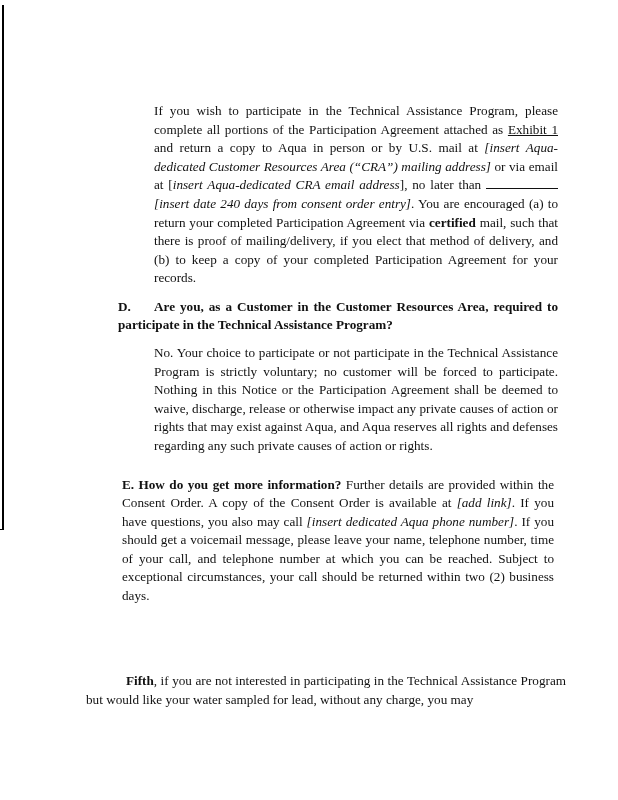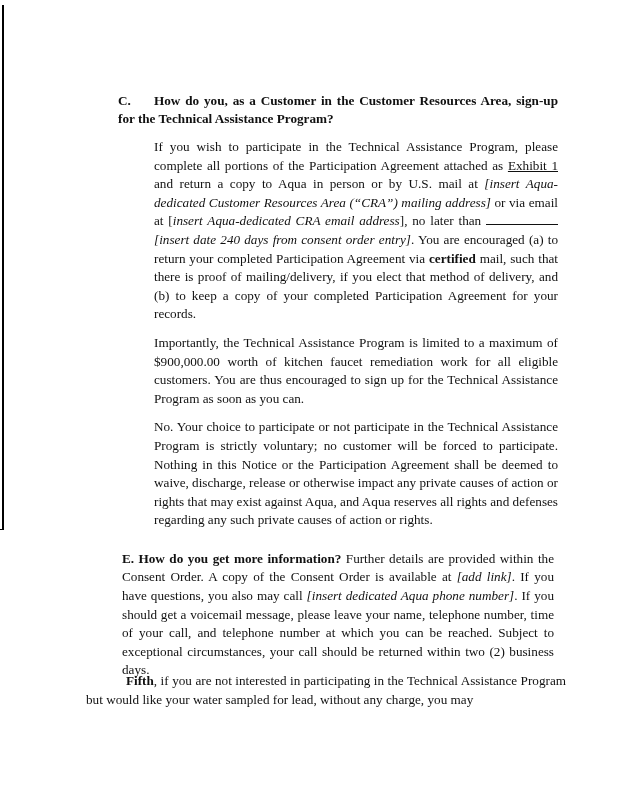--- a/index.html
+++ b/index.html
@@ -42,28 +42,27 @@
 </style>
 </head>
 <body>
 
 <div class="edge-line"></div>
 <div class="edge-tick"></div>
 
 <div class="page">
 
   <section>
-    <p class="heading"><span class="letter">C.</span><span>How do you, as a Customer in the Customer Resources Area, sign-up for the Technical Assistance Program?</span></p>
     <div class="indent-block">
       <p><span>If you wish to participate in the Technical Assistance Program, please complete all portions of the Participation Agreement attached as </span><u>Exhibit 1</u><span> and return a copy to Aqua in person or by U.S. mail at </span><i>[insert Aqua-dedicated Customer Resources Area (“CRA”) mailing address]</i><span> or via email at [</span><i>insert Aqua-dedicated CRA email address</i><span>], no later than </span><span class="blank"></span> <i>[insert date 240 days from consent order entry]</i><span>. You are encouraged (a) to return your completed Participation Agreement via </span><b>certified</b><span> mail, such that there is proof of mailing/delivery, if you elect that method of delivery, and (b) to keep a copy of your completed Participation Agreement for your records.</span></p>
-      <p>Importantly, the Technical Assistance Program is limited to a maximum of $900,000.00 worth of kitchen faucet remediation work for all eligible customers. You are thus encouraged to sign up for the Technical Assistance Program as soon as you can.</p>
     </div>
   </section>
 
   <section class="sec-d">
+    <p class="heading"><span class="letter">D.</span><span>Are you, as a Customer in the Customer Resources Area, required to participate in the Technical Assistance Program?</span></p>
     <div class="indent-block">
       <p>No. Your choice to participate or not participate in the Technical Assistance Program is strictly voluntary; no customer will be forced to participate. Nothing in this Notice or the Participation Agreement shall be deemed to waive, discharge, release or otherwise impact any private causes of action or rights that may exist against Aqua, and Aqua reserves all rights and defenses regarding any such private causes of action or rights.</p>
     </div>
   </section>
 
   <section class="sec-e">
     <p class="para"><b>E.  How do you get more information?</b><span> Further details are provided within the Consent Order. A copy of the Consent Order is available at </span><i>[add link]</i><span>.  If you have questions, you also may call </span><i>[insert dedicated Aqua phone number]</i><span>. If you should get a voicemail message, please leave your name, telephone number, time of your call, and telephone number at which you can be reached. Subject to exceptional circumstances, your call should be returned within two (2) business days.</span></p>
   </section>
 
 </div>

